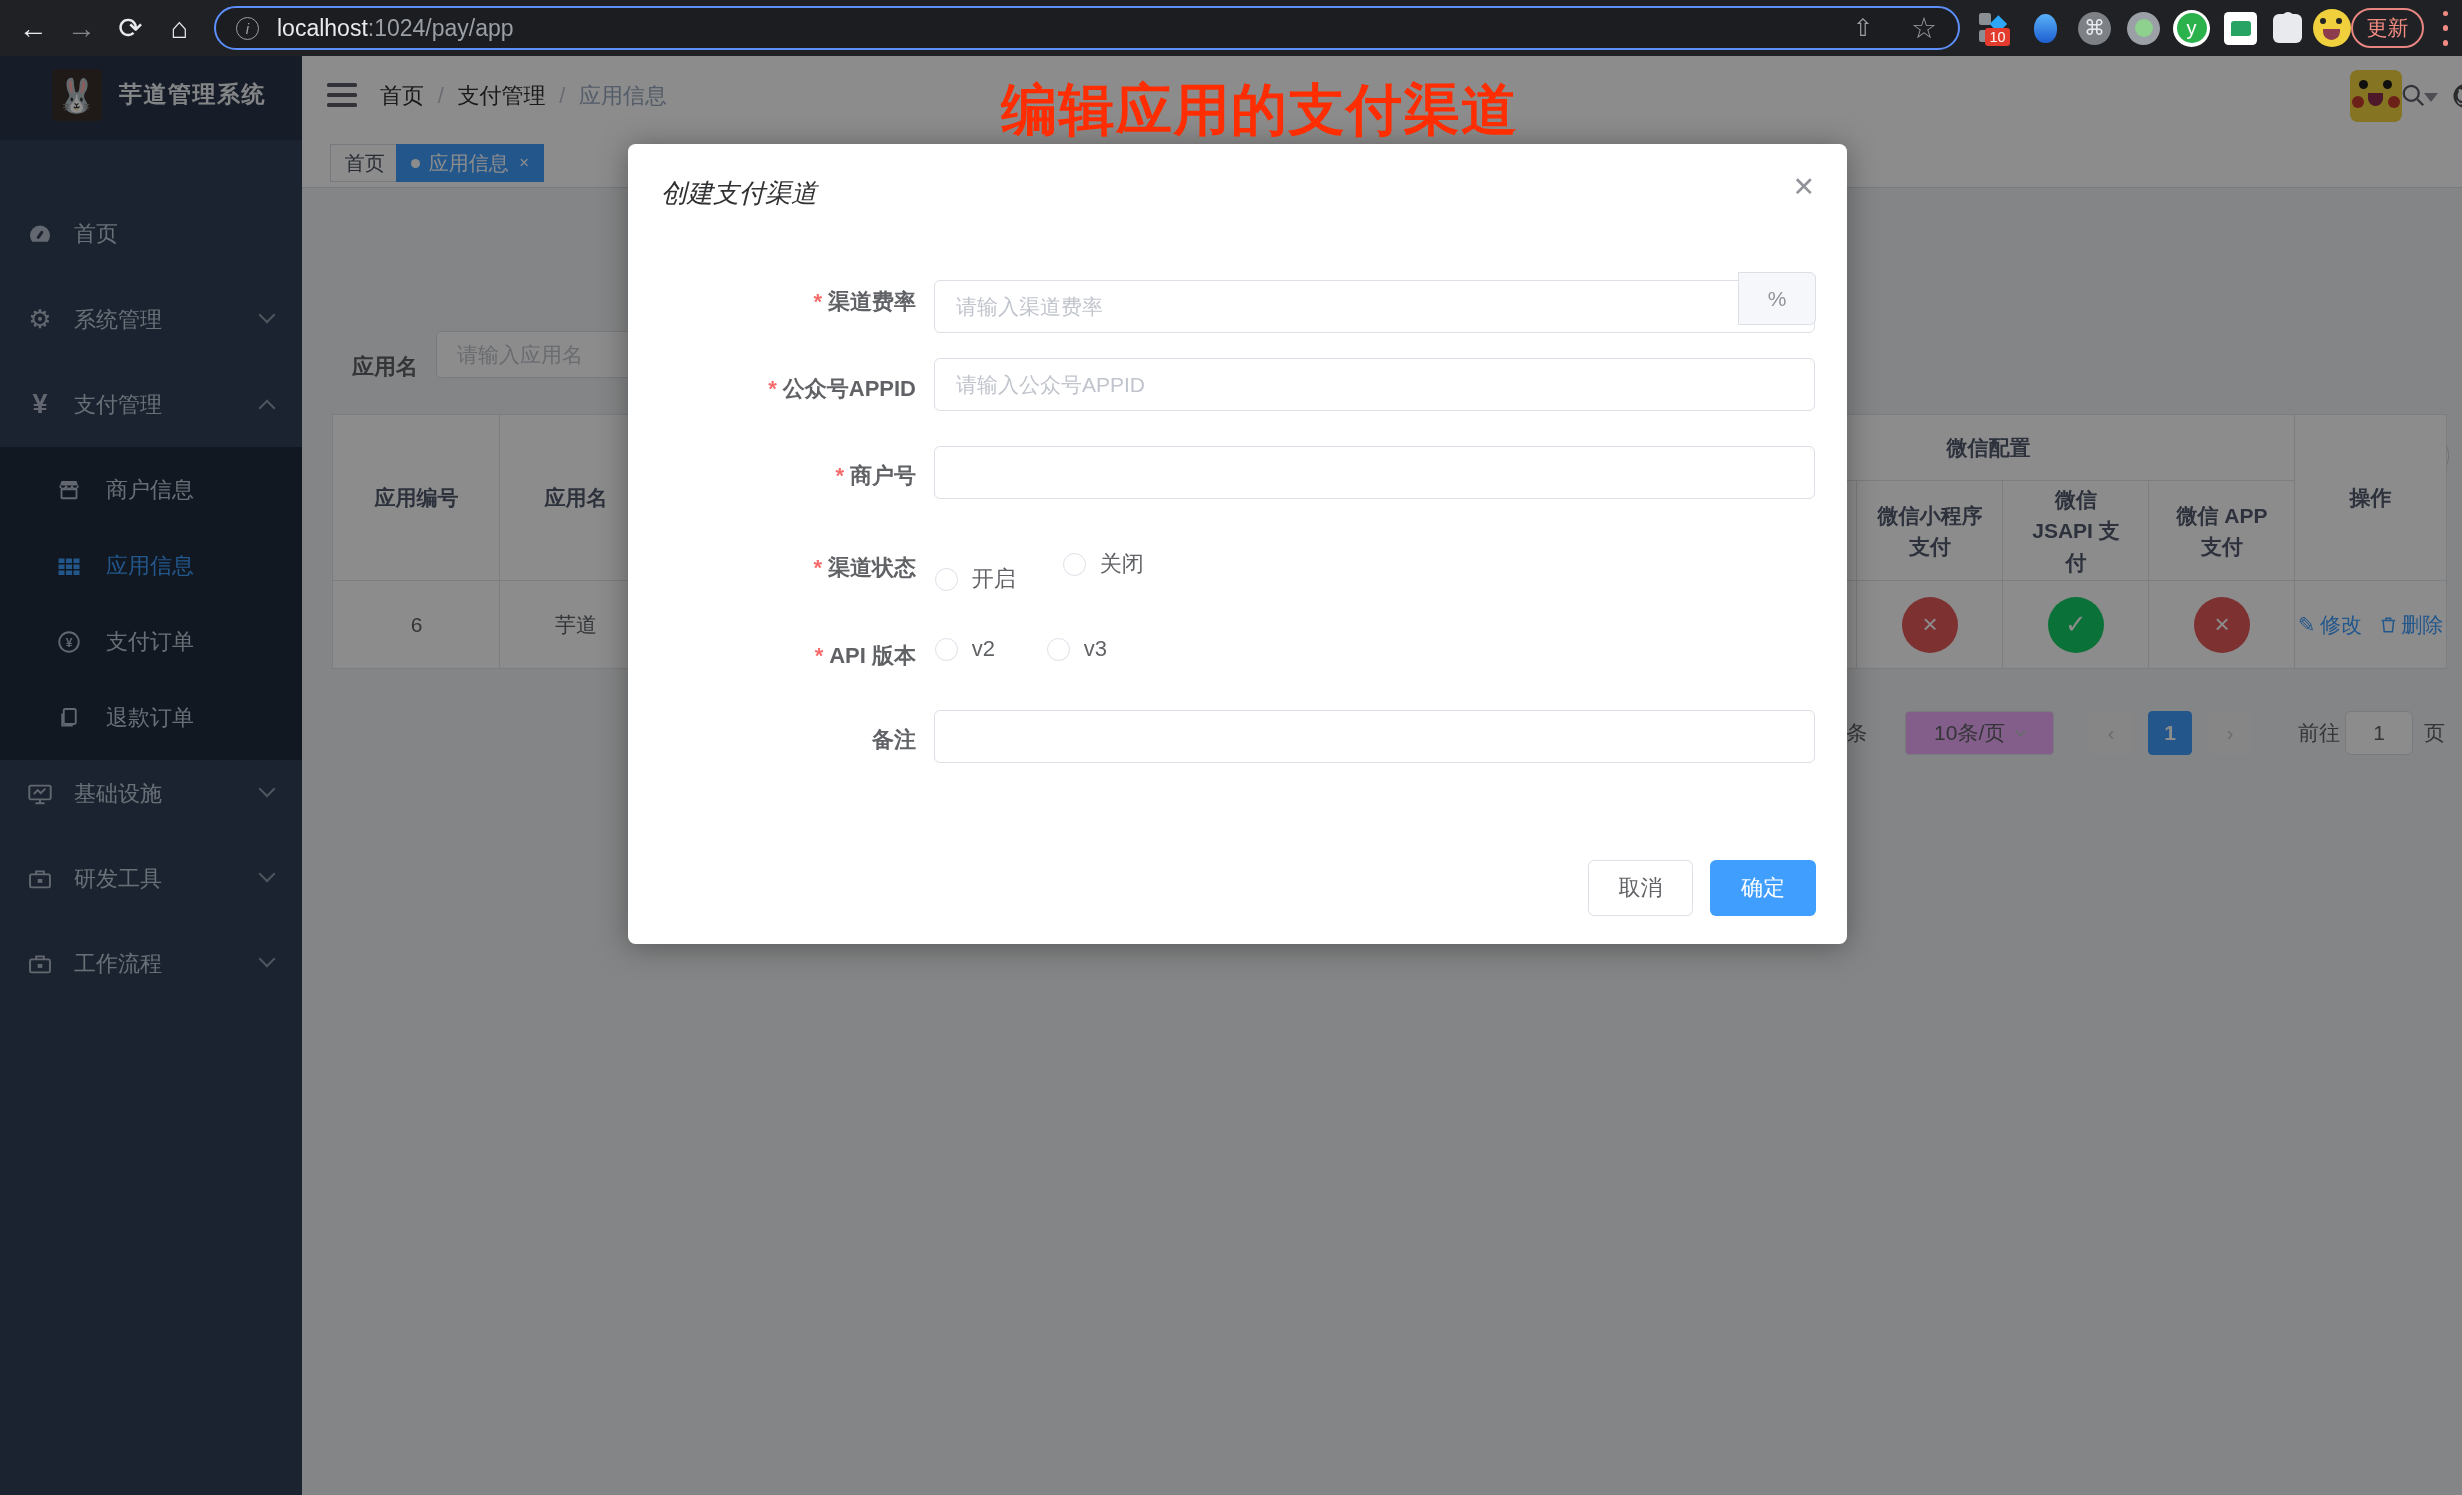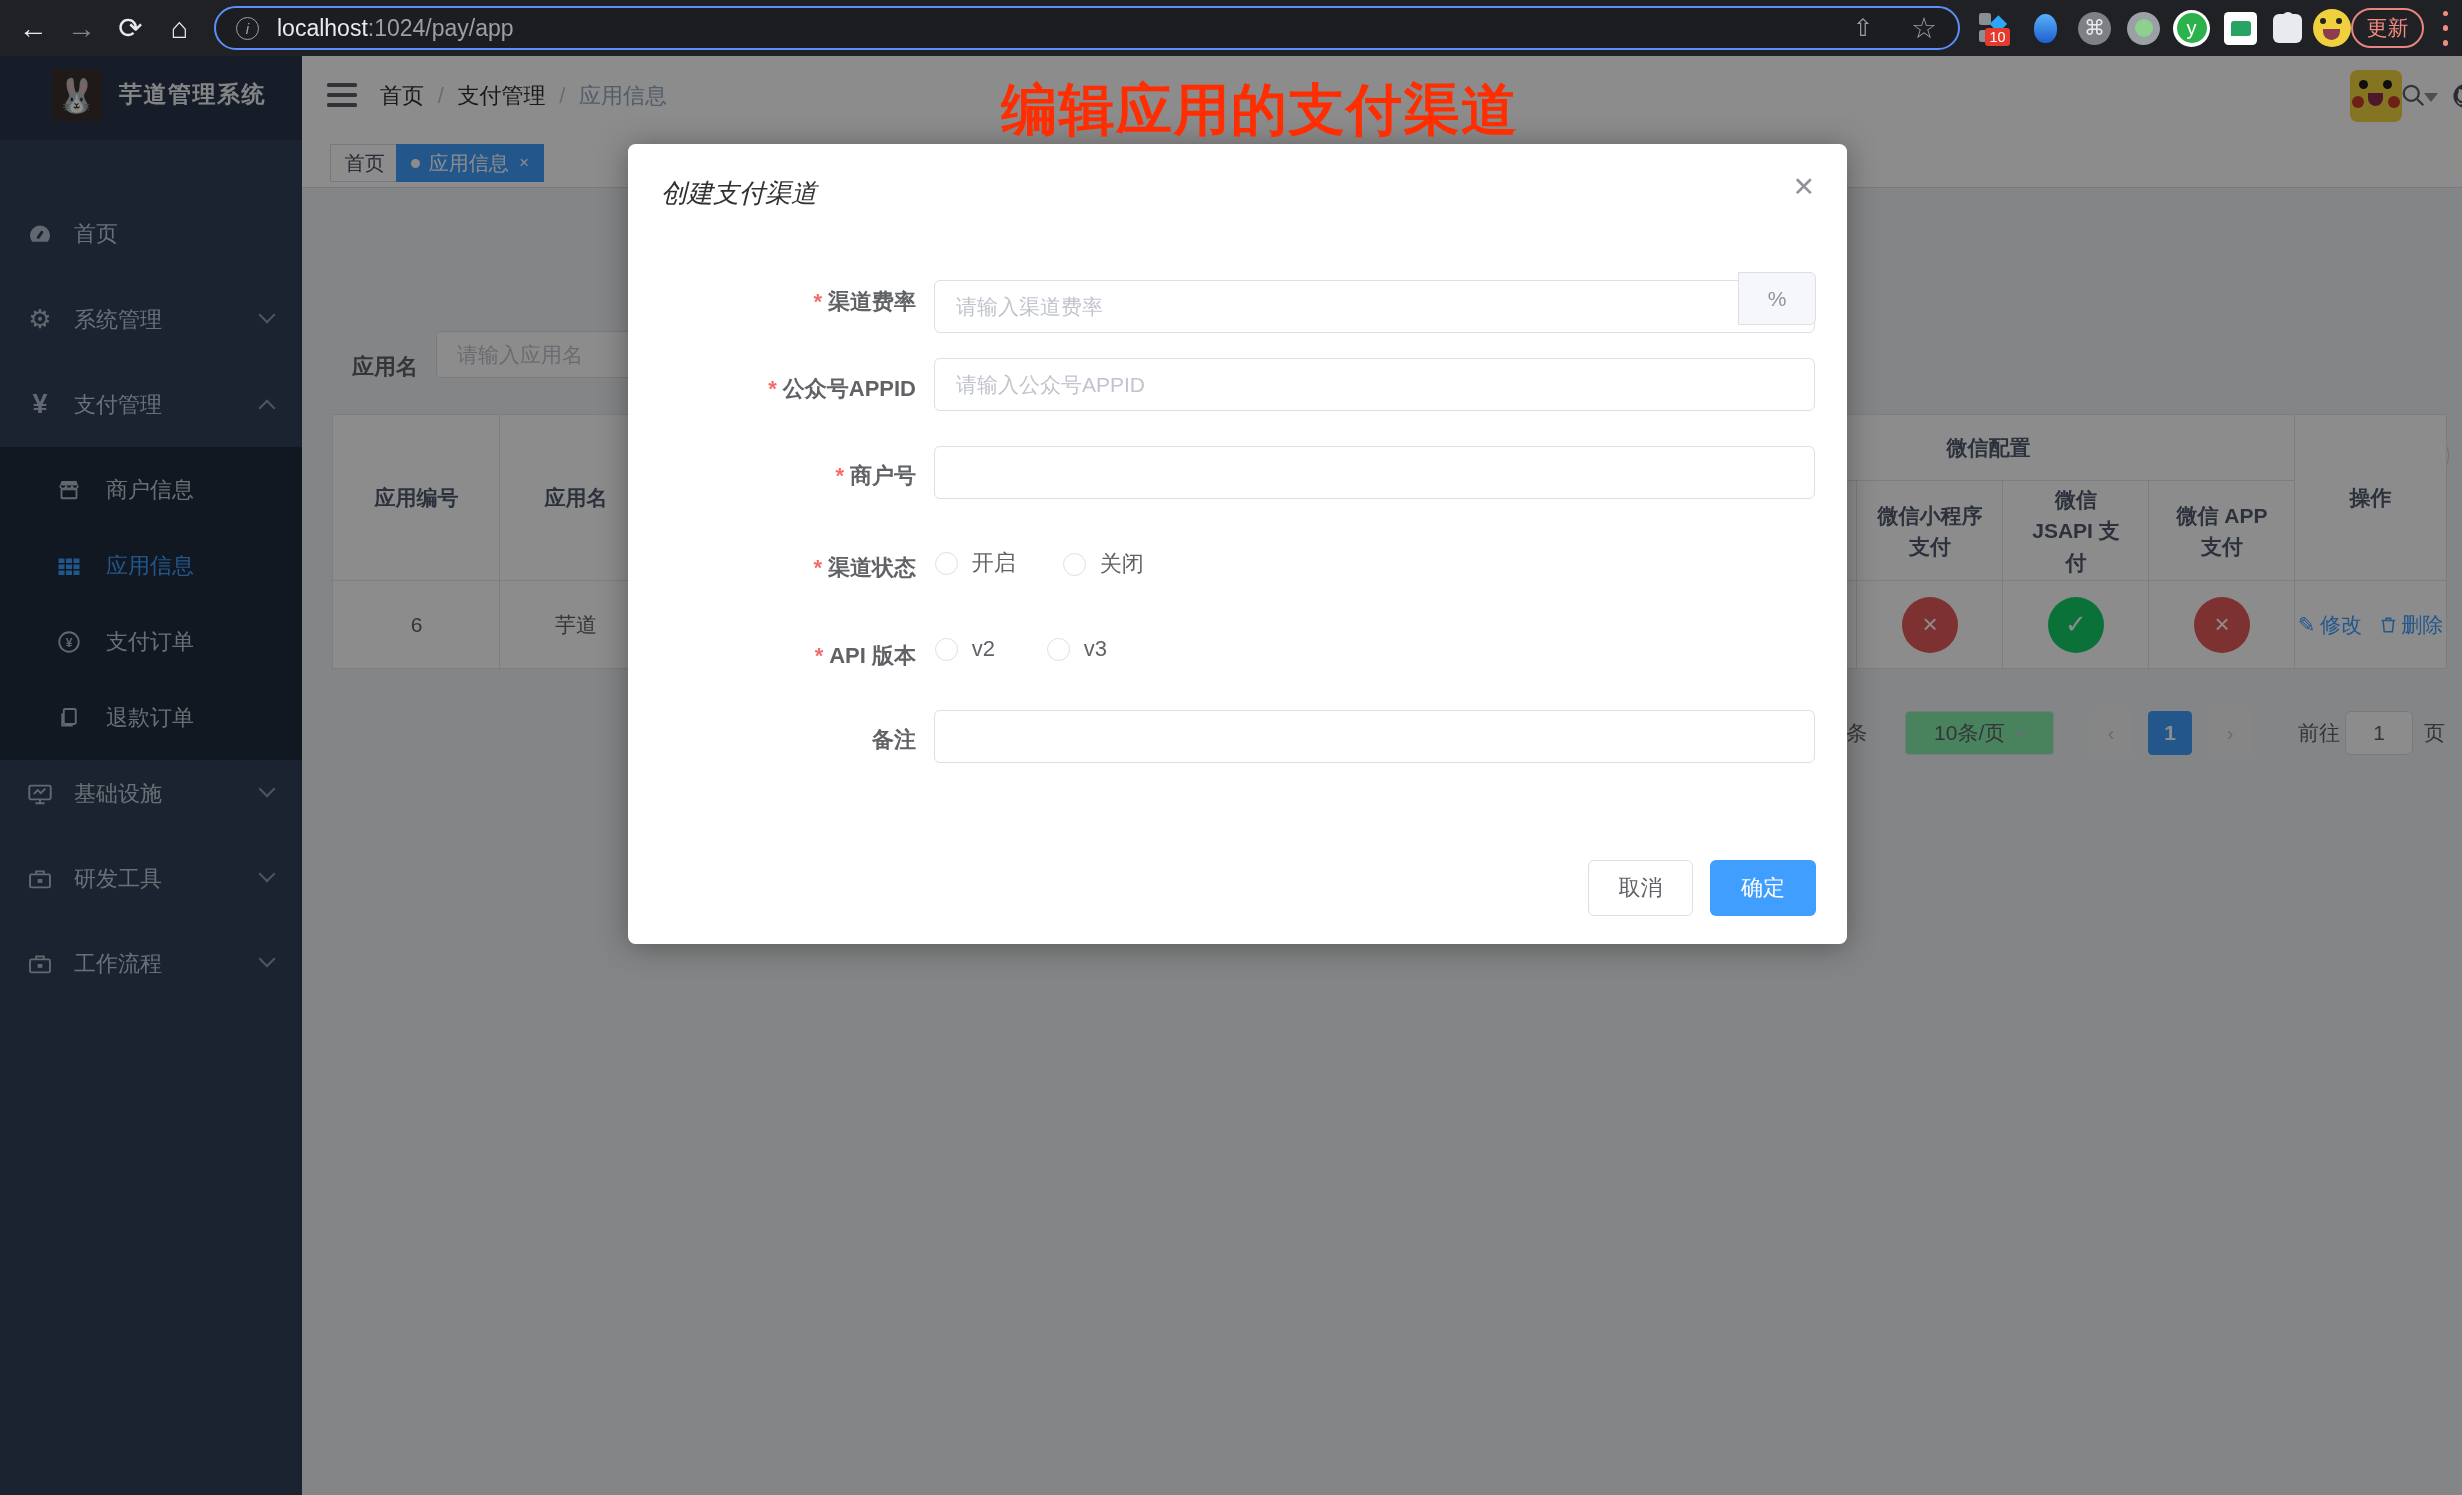--- a/index.html
+++ b/index.html
@@ -69,21 +69,21 @@
   .th{font-size:21px;font-weight:700;color:#515a6e;line-height:1.5;}
   .td{font-size:21px;color:#606266;}
   .status{width:56px;height:56px;border-radius:50%;display:flex;align-items:center;justify-content:center;color:#fff;font-size:26px;}
   .st-off{background:#e35959;}
   .st-on{background:#13ce66;}
   .oplink{color:#409EFF;font-size:21px;display:flex;align-items:center;gap:4.6px;}
 
   
   .pgtext{position:absolute;font-size:21px;color:#606266;}
   .pgbox{position:absolute;display:flex;align-items:center;justify-content:center;font-size:21px;}
-  .pg-select{border:1.5px solid #dcdfe6;border-radius:4.6px;background:#86efac;color:#606266;}
+  .pg-select{border:1.5px solid #dcdfe6;border-radius:4.6px;background:#f0abfc;color:#606266;}
   .pg-btn{border-radius:4.6px;background:#f4f4f5;color:#c0c4cc;font-size:20px;}
   .pg-cur{border-radius:4.6px;background:#409EFF;color:#fff;font-weight:700;}
   .pg-input{border:1.5px solid #dcdfe6;border-radius:6px;background:#fff;color:#606266;text-align:center;}
 
   
   .mask{position:absolute;left:0;top:56px;width:2462px;height:1439px;background:rgba(0,0,0,0.45);z-index:40;}
   .dialog{position:absolute;left:628px;top:144px;width:1219px;height:800px;background:#fff;border-radius:7.6px;box-shadow:0 3px 30px rgba(0,0,0,.35);z-index:50;}
   .dlg-title{position:absolute;left:33px;top:32px;font-size:26px;color:#303133;font-style:italic;}
   .dlg-close{position:absolute;right:32px;top:30px;font-size:27px;color:#909399;line-height:1;}
   .frow-label{position:absolute;width:288px;text-align:right;font-size:22px;font-weight:600;color:#606266;}
@@ -456,21 +456,21 @@
     <input class="dlg-input" style="top: 214px;" placeholder="请输入公众号APPID">
 
     <div class="frow-label" style="top:317px;">
       <span class="req">*</span><span>商户号</span>
     </div>
     <input class="dlg-input" style="top: 302px;">
 
     <div class="frow-label" style="top:409px;">
       <span class="req">*</span><span>渠道状态</span>
     </div>
-    <div class="radio" style="left:307px;top:404px;">
+    <div class="radio" style="left:307px;top:420px;">
       <i class="rc"></i>
       <span>开启</span>
     </div>
     <div class="radio" style="left:435px;top:405px;">
       <i class="rc"></i>
       <span>关闭</span>
     </div>
 
     <div class="frow-label" style="top:497px;">
       <span class="req">*</span><span>API 版本</span>

